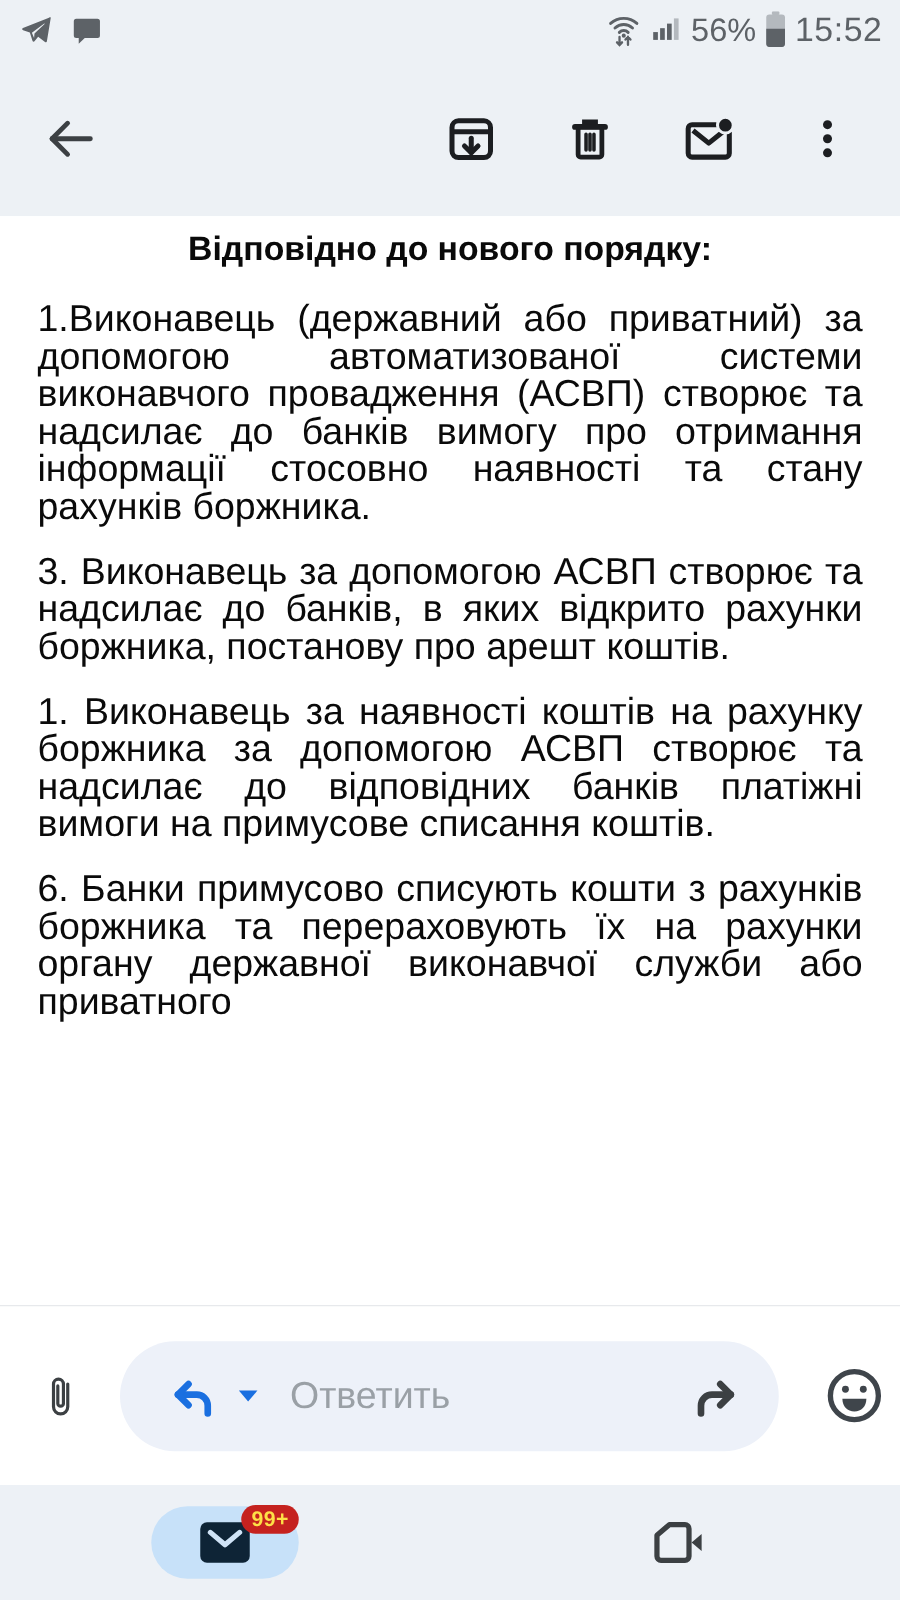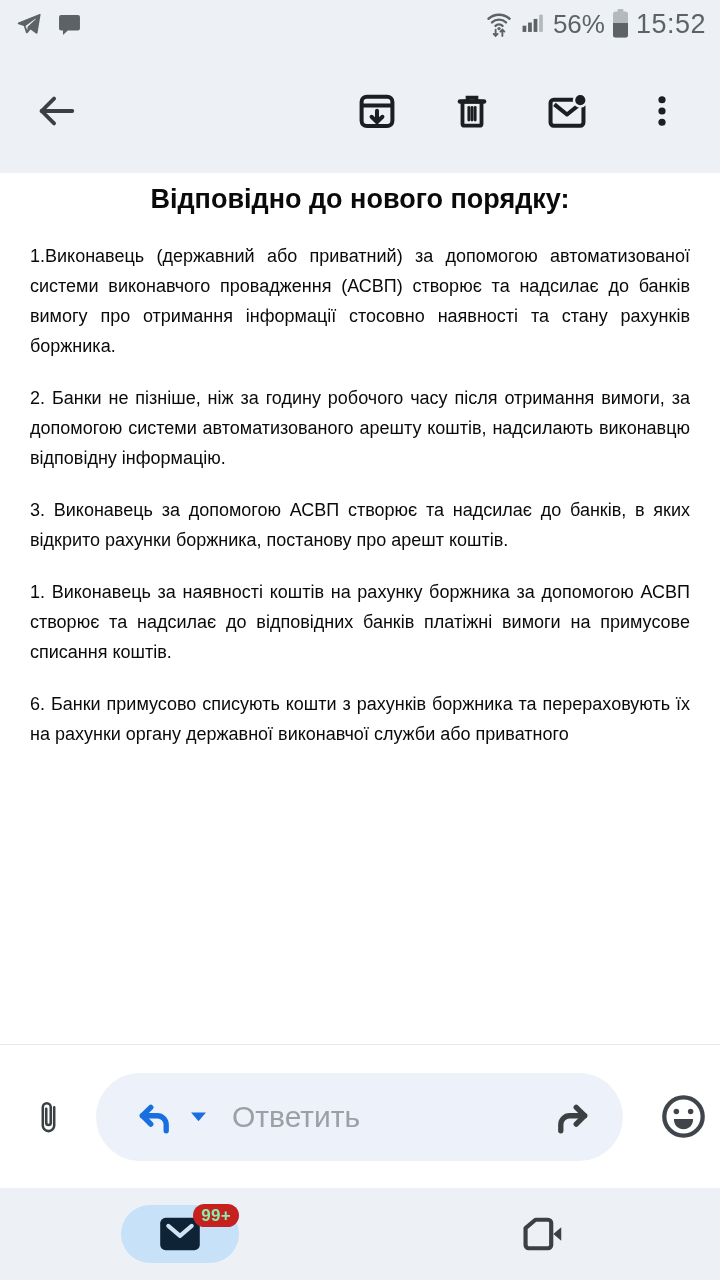--- a/index.html
+++ b/index.html
@@ -30,21 +30,21 @@
   
   .content {
     height:871px; flex:0 0 auto; background:#fff; overflow:hidden;
     padding:10px 30px 0 30px; color:#111;
   }
   .email-title {
     font-size:27px; line-height:32px; font-weight:bold; text-align:center;
     margin-bottom:26px; color:#0a0a0a;
   }
   .content p {
-    font-size:18px; line-height:30px; text-align:justify;
+    font-size:30px; line-height:30px; text-align:justify;
     margin:0 0 22px 0; color:#0a0a0a;
   }
   
   .reply-bar {
     height:144px; flex:0 0 auto; background:#fff; border-top:1px solid #e7e9ec;
     display:flex; align-items:center; padding:0 11px 0 26px;
   }
   .attach-btn { width:44px; height:60px; }
   .reply-pill {
     margin-left:26px; width:527px; height:88px; border-radius:44px;
@@ -59,21 +59,21 @@
     height:92px; flex:0 0 auto; background:#edf1f6;
     display:flex; align-items:stretch;
   }
   .nav-tab { flex:1 1 50%; display:flex; align-items:center; justify-content:center; background:none; border:none; cursor:pointer; }
   .nav-pill {
     position:relative; width:118px; height:58px; border-radius:29px;
     background:#c7e1f9; display:flex; align-items:center; justify-content:center;
   }
   .nav-badge {
     position:absolute; top:-1px; right:0; height:23px; padding:0 8px;
-    background:#c5221f; color:#86efac; font-size:17px; font-weight:bold;
+    background:#c5221f; color:#fde047; font-size:17px; font-weight:bold;
     border-radius:12px; display:flex; align-items:center; justify-content:center;
     letter-spacing:.3px;
   }
   svg { display:block; }
 </style>
 </head>
 <body>
 
 <div class="frame">
 
@@ -168,21 +168,20 @@
               <circle cx="12" cy="19.5" r="2.4"></circle>
           </svg>
         </span>
       </button>
     </div>
   </div>
 
   <div class="content">
     <div class="email-title">Відповідно до нового порядку:</div>
     <p>1.Виконавець (державний або приватний) за допомогою автоматизованої системи виконавчого провадження (АСВП) створює та надсилає до банків вимогу про отримання інформації стосовно наявності та стану рахунків боржника.</p>
-    <p>2. Банки не пізніше, ніж за годину робочого часу після отримання вимоги, за допомогою системи автоматизованого арешту коштів, надсилають виконавцю відповідну інформацію.</p>
     <p>3. Виконавець за допомогою АСВП створює та надсилає до банків, в яких відкрито рахунки боржника, постанову про арешт коштів.</p>
     <p>1. Виконавець за наявності коштів на рахунку боржника за допомогою АСВП створює та надсилає до відповідних банків платіжні вимоги на примусове списання коштів.</p>
     <p>6. Банки примусово списують кошти з рахунків боржника та перераховують їх на рахунки органу державної виконавчої служби або приватного</p>
   </div>
 
   <div class="reply-bar">
     <button class="icon-btn attach-btn">
       <span>
         <svg width="21" height="40" viewBox="0 0 14 26" fill="none" stroke="#3c4043" stroke-width="1.7" stroke-linecap="round">
           <path d="M10.8 6.5V18.6a3.8 3.8 0 0 1-7.6 0V6.5a2.65 2.65 0 0 1 5.3 0V16.8a1.5 1.5 0 0 1-3 0V7.5"></path>

